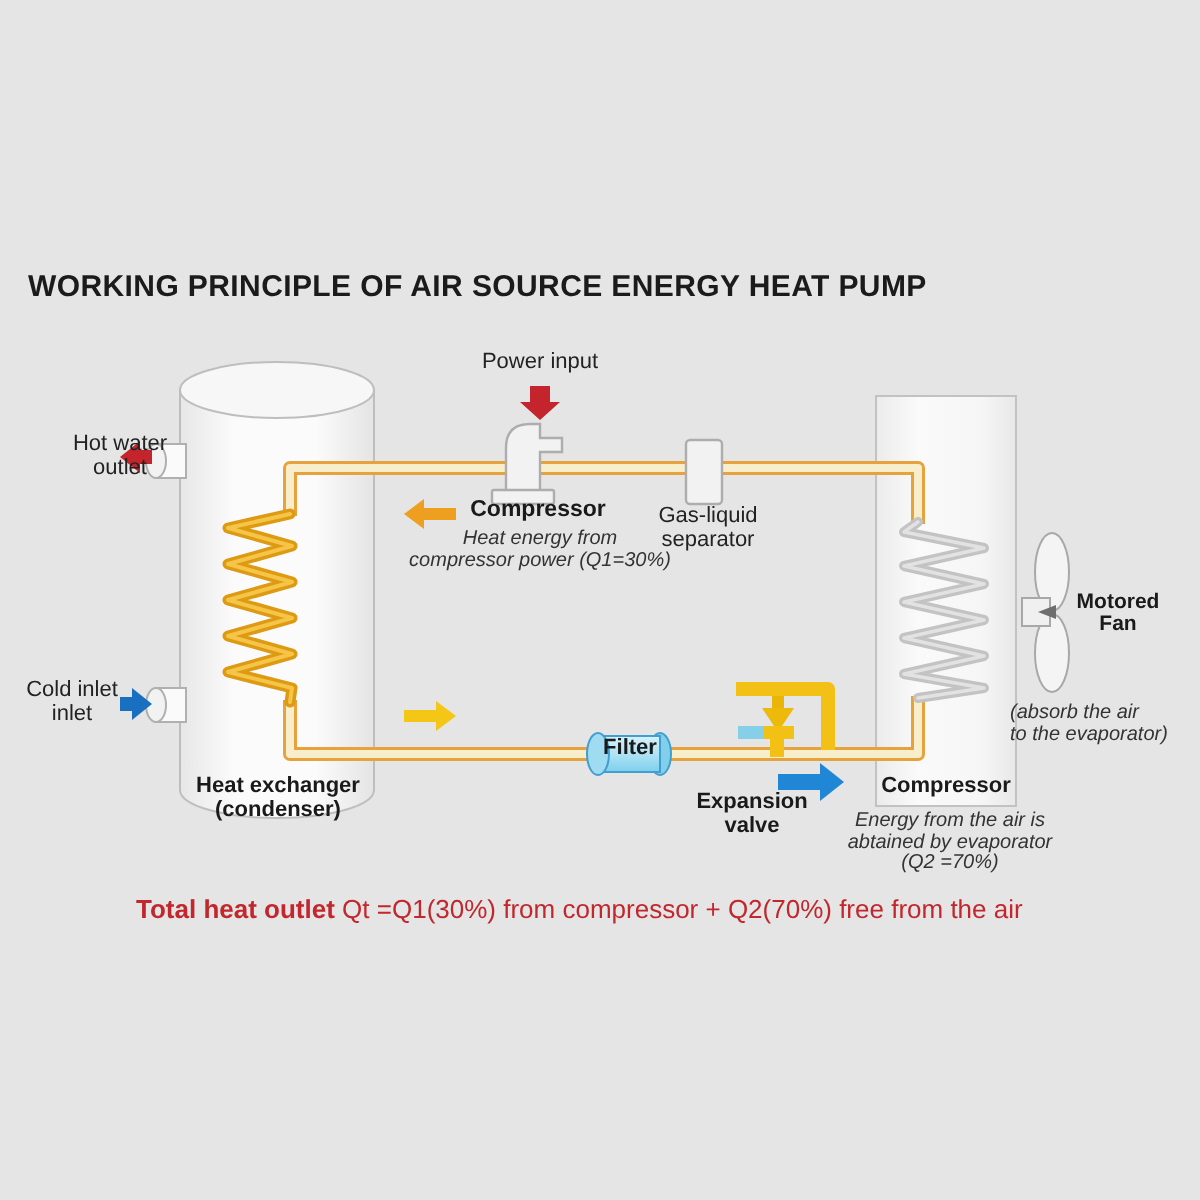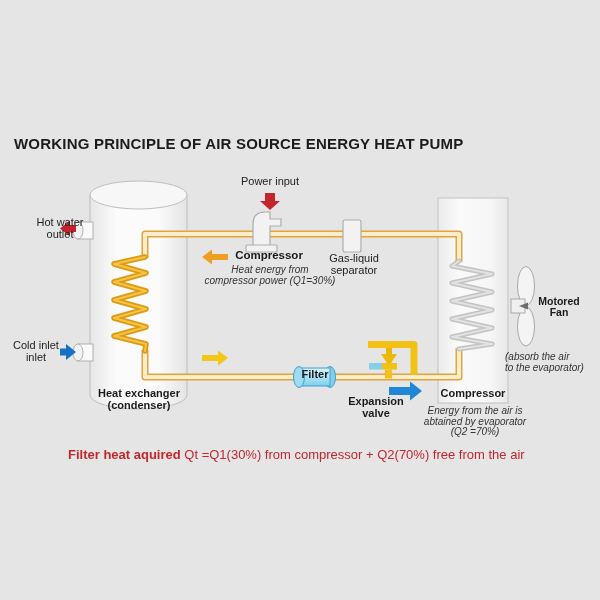--- a/index.html
+++ b/index.html
@@ -151,15 +151,15 @@
 valve</div>
 
   <div id="evaporator-label" class="lbl center bold">Compressor</div>
   <div id="evaporator-note" class="lbl center note">Energy from the air is
 abtained by evaporator
 (Q2 =70%)</div>
 
   <div id="heat-exchanger-label" class="lbl center bold">Heat exchanger
 (condenser)</div>
 
-  <div id="summary-line" class="lbl"><span class="b">Filter heat aquired</span><span> Qt =Q1(30%) from compressor + Q2(70%) free from the air</span></div>
+  <div id="summary-line" class="lbl"><span class="b">Total heat outlet</span><span> Qt =Q1(30%) from compressor + Q2(70%) free from the air</span></div>
 
 </div>
 
 </body></html>

